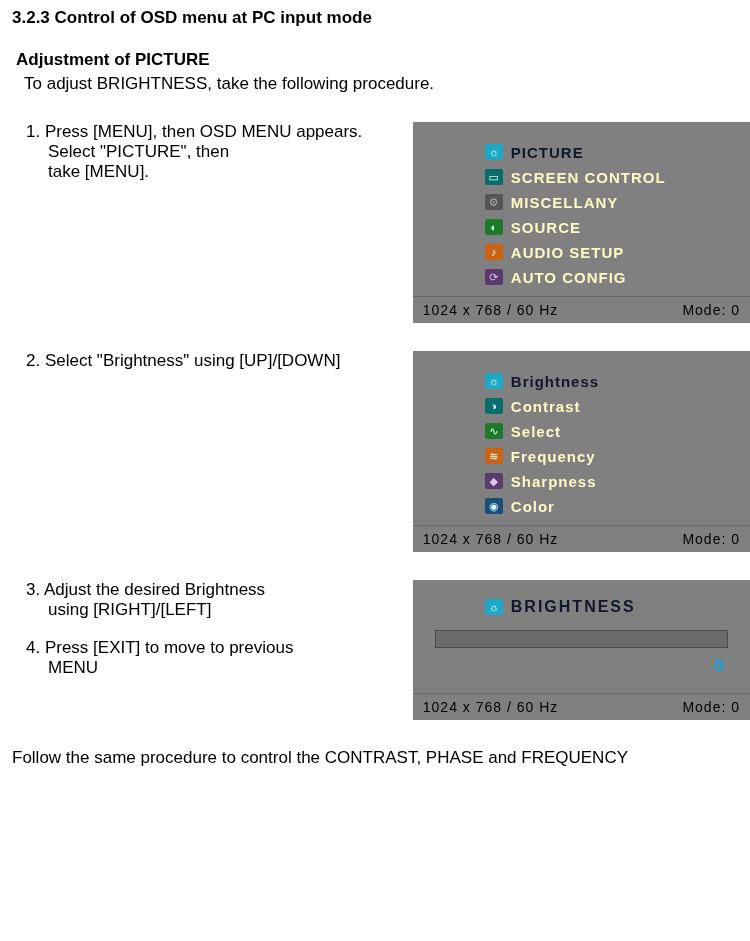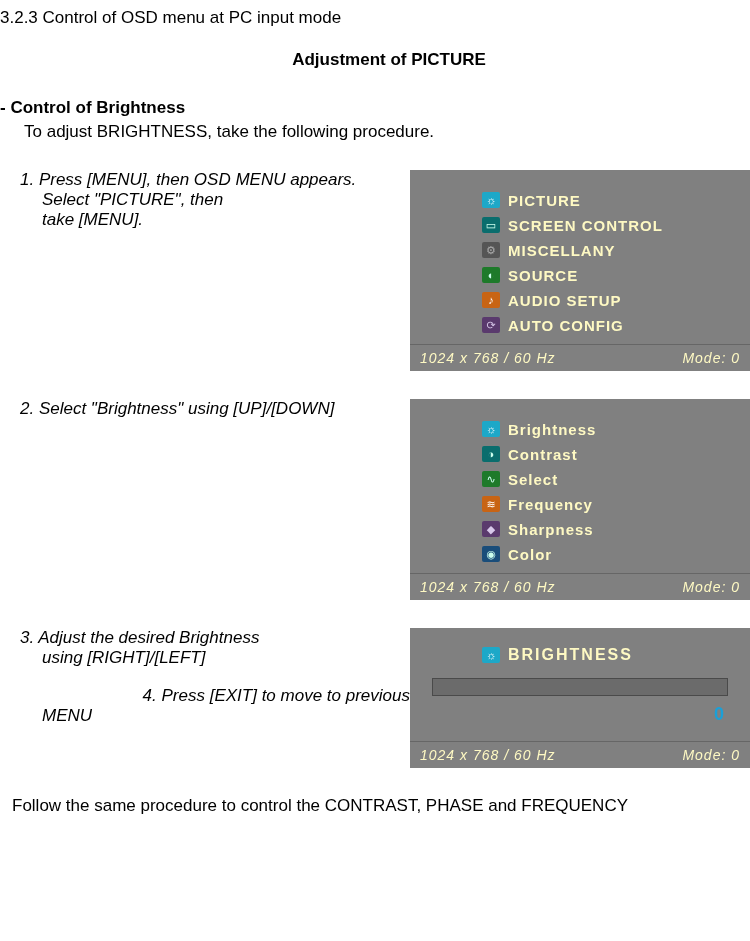--- a/index.html
+++ b/index.html
@@ -8,49 +8,47 @@
     width: 750px;
     font-family: Arial, Helvetica, sans-serif;
     font-size: 17px;
     color: #000;
     background: #fff;
   }
   .page {
     padding: 8px 0 10px 0;
   }
   .section-num {
-    font-weight: normal;
-    padding-left: 0;
+    font-weight: bold;
+    padding-left: 12px;
     margin-bottom: 6px;
   }
   .section-sub {
     font-weight: bold;
-    padding-left: 28px;
+    padding-left: 16px;
     margin-top: 22px;
-    text-align: center;
   }
   .section-line {
     font-weight: bold;
     padding-left: 0;
     margin-top: 28px;
   }
   .plain {
     padding-left: 24px;
     margin-top: 4px;
   }
   .block {
     display: flex;
     flex-direction: row;
     align-items: flex-start;
     margin-top: 28px;
   }
   .block .txt {
     width: 390px;
-    padding-left: 20px;
-    font-style: italic;
+    padding-left: 26px;
   }
   .step-first  { margin: 0; }
   .step-indent { margin: 0 0 0 22px; }
   .footline {
     padding-left: 12px;
     margin-top: 28px;
   }
 
   
   .osd {
@@ -84,32 +82,31 @@
   .ic-gray   { background:#555;    color:#aaa; }
   .ic-green  { background:#1e7a2a; color:#cfe; }
   .ic-orange { background:#c86414; color:#fff; }
   .ic-purple { background:#5a3a6d; color:#d8c8ea; }
   .ic-blue   { background:#1a4d7a; color:#cfe; }
   .osd .label {
     font-weight: bold;
     letter-spacing: 1px;
     font-size: 15px;
   }
-  .osd .sel   { color: #fef9c3; }
+  .osd .sel   { color: #0f172a; }
   .osd .dim   { color: #fef9c3; }
   .osd-status {
     height: 26px;
     border-top: 1px solid #666;
     display: flex;
     align-items: center;
     padding: 0 10px;
-    color: #fef9c3;
+    color: #000000;
     font-size: 14px;
     letter-spacing: 1px;
-    font-style: italic;
   }
   .osd-status .sp { flex: 1; }
   .osd .title-row {
     display: flex;
     align-items: center;
     padding-left: 60px;
     margin-bottom: 14px;
   }
   .osd .title-row .label { font-size: 16px; font-weight: bold; letter-spacing: 2px; }
   .osd .slider {
@@ -127,21 +124,20 @@
     font-size: 18px;
   }
 </style>
 </head>
 <body>
 
 <div class="page">
 
   <div class="section-num">3.2.3  Control of OSD menu at PC input mode</div>
   <div class="section-sub">Adjustment of PICTURE</div>
-  <div class="section-line">- Control of Brightness</div>
   <div class="plain">To adjust BRIGHTNESS, take the following procedure.</div>
 
   <div class="block">
     <div class="txt">
       <p class="step-first">1. Press [MENU], then OSD MENU appears.</p>
       <p class="step-indent">Select "PICTURE", then</p>
       <p class="step-indent">take [MENU].</p>
     </div>
     <div class="osd">
       <div class="osd-body" id="osd1-body">
@@ -214,21 +210,21 @@
         <span class="sp"></span>
         <span>Mode:   0</span>
       </div>
     </div>
   </div>
 
   <div class="block">
     <div class="txt">
       <p class="step-first">3. Adjust the desired Brightness</p>
       <p class="step-indent">using [RIGHT]/[LEFT]</p>
-      <p class="step-first" style="margin-top:18px;text-align:right;">4. Press [EXIT] to move to previous</p>
+      <p class="step-first" style="margin-top:18px;">4. Press [EXIT] to move to previous</p>
       <p class="step-indent">MENU</p>
     </div>
     <div class="osd">
       <div class="osd-body">
         <div class="title-row">
           <span class="icon ic-cyan">☼</span>
           <span class="label sel">BRIGHTNESS</span>
         </div>
         <div class="slider"></div>
         <div class="value">0</div>

